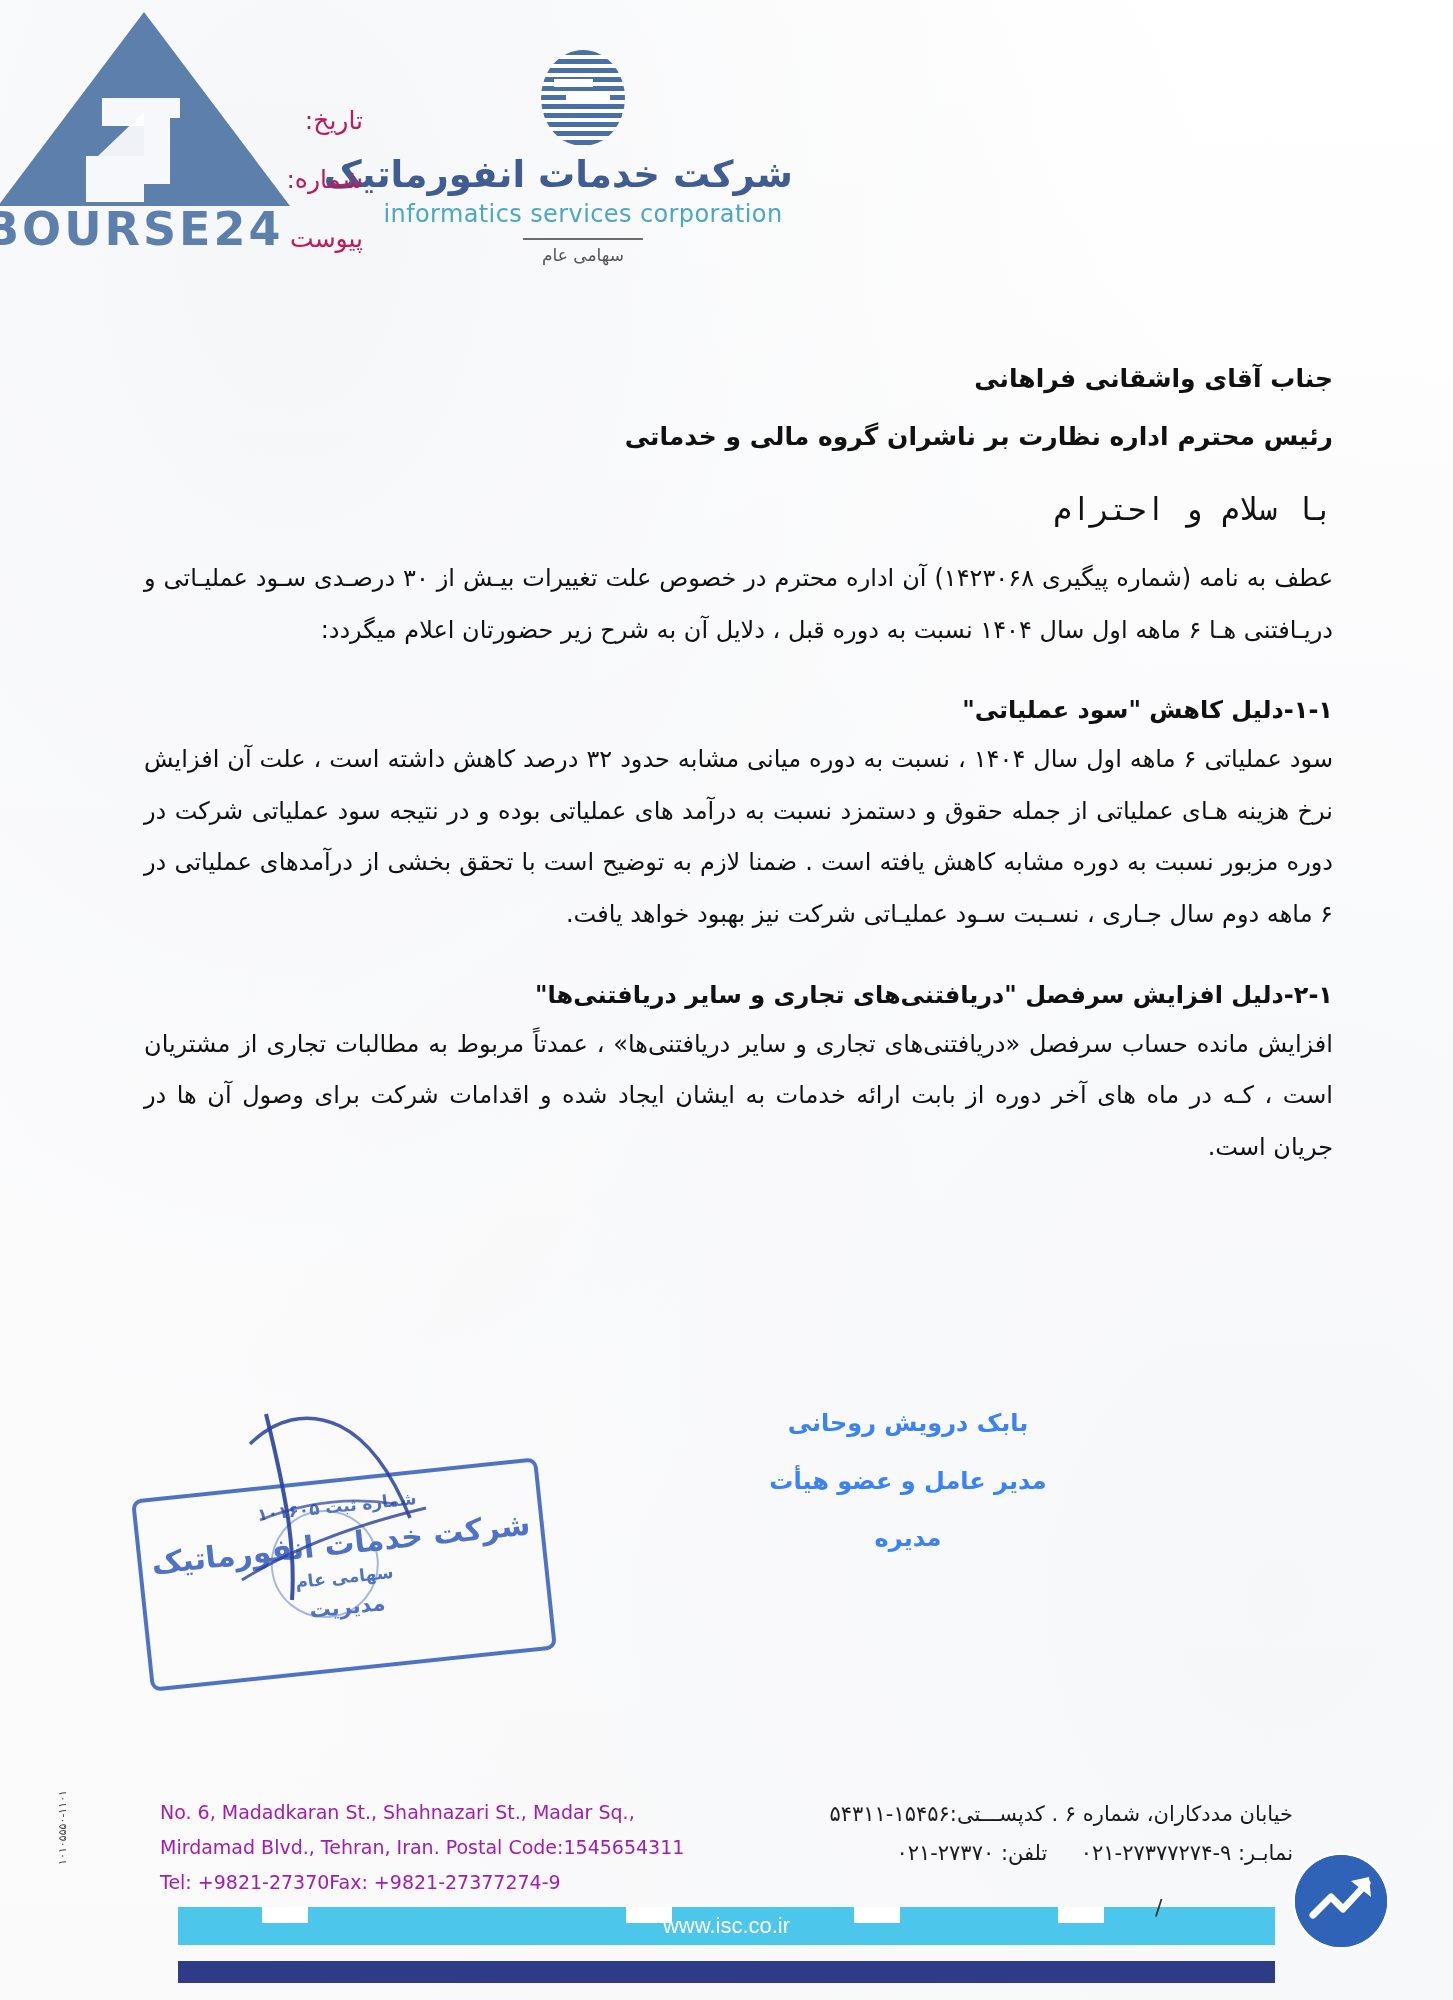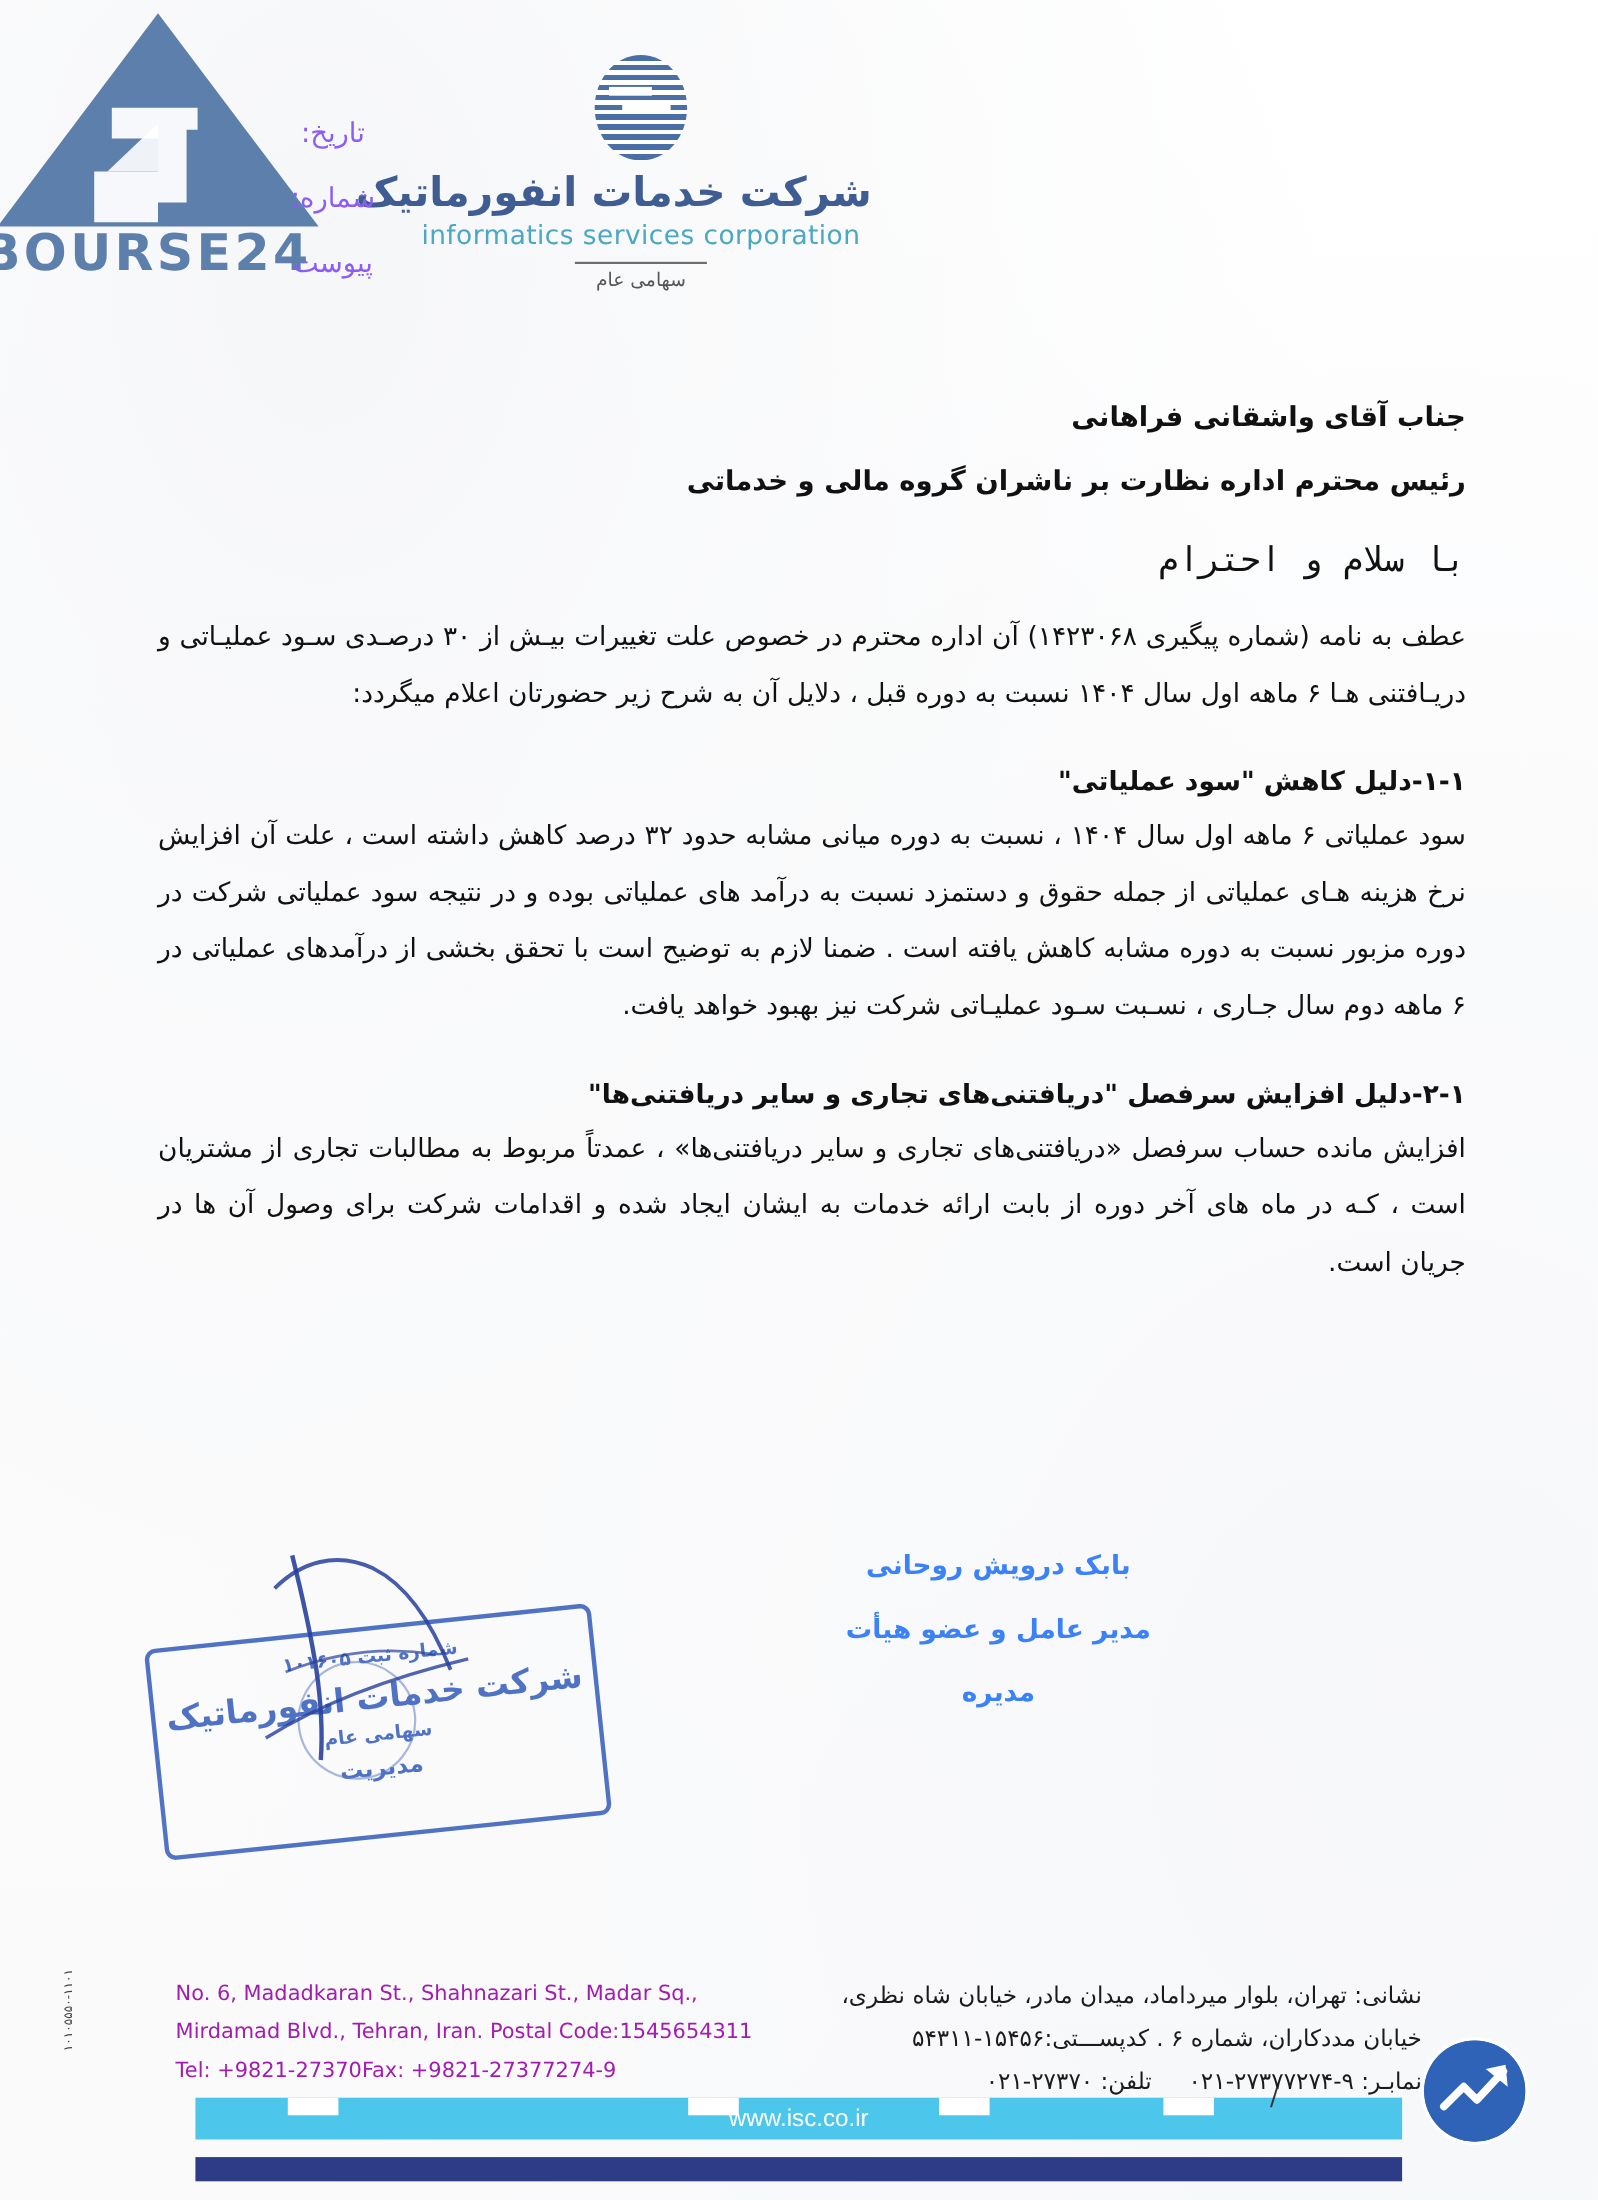--- a/index.html
+++ b/index.html
@@ -116,24 +116,24 @@
     font-size: 17px;
     color: #555;
   }
 
   
   .meta {
     position: absolute;
     right: 1090px;
     top: 108px;
     width: 120px;
-    text-align: center;
+    text-align: right;
     direction: rtl;
     font-size: 25px;
-    color: #8b5cf6;
+    color: #be185d;
     line-height: 1.0;
   }
   .meta div { margin-bottom: 34px; }
 
   
   .body {
     position: absolute;
     right: 120px;
     left: 120px;
     top: 350px;
@@ -404,21 +404,20 @@
     <div class="foot-cols">
       <div class="foot-en">
         <div>No. 6,  Madadkaran  St.,  Shahnazari St.,  Madar  Sq.,</div>
         <div>Mirdamad Blvd., Tehran, Iran. Postal Code:1545654311</div>
         <div class="telrow">
           <span>Tel: +9821-27370</span>
           <span>Fax: +9821-27377274-9</span>
         </div>
       </div>
       <div class="foot-fa">
-        <div>نشانی: تهران، بلوار میرداماد، میدان مادر، خیابان شاه نظری،</div>
         <div>خیابان مددکاران، شماره ۶ . کدپســـتی:۱۵۴۵۶-۵۴۳۱۱</div>
         <div>
           <span>نمابـر: ۹-۲۷۳۷۷۲۷۴-۰۲۱</span>
           &nbsp;&nbsp;&nbsp;
           <span>تلفن: ۲۷۳۷۰-۰۲۱</span>
         </div>
       </div>
     </div>
 
     <div class="bar-web">

